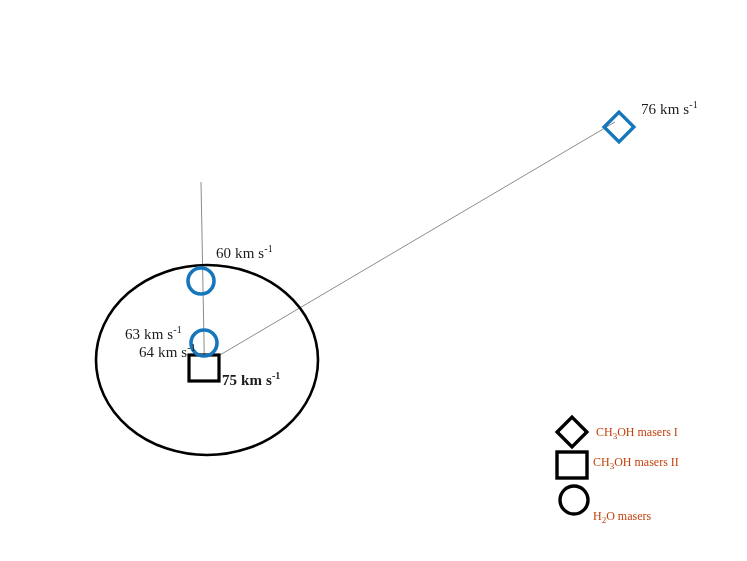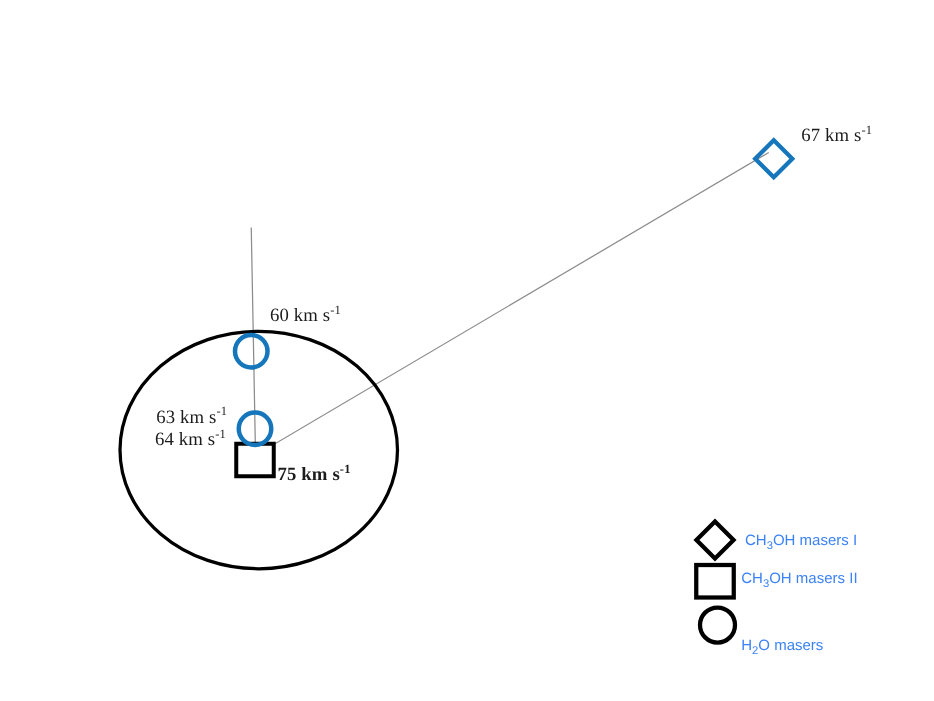--- a/index.html
+++ b/index.html
@@ -32,33 +32,33 @@
     white-space: nowrap;
     letter-spacing: 0.1px;
   }
   .vel-label sup {
     font-size: 10px;
     line-height: 0;
     vertical-align: super;
   }
   .legend-label {
     position: absolute;
-    font-family: Liberation Sans, sans-serif;
+    font-family: Liberation Serif, serif;
     font-size: 12px;
     line-height: 12px;
-    color: #3b82f6;
+    color: #c2410c;
     white-space: nowrap;
   }
   .legend-label sub {
     font-size: 9px;
     line-height: 0;
     vertical-align: sub;
   }
   .label-63 { left: 125px; top: 327px; text-align: right; }
-  .label-64 { left: 124px; top: 345px; }
+  .label-64 { left: 139px; top: 345px; }
   .label-70 { left: 216px; top: 246px; }
   .label-75 { left: 222px; top: 373px; font-weight: bold; }
   .label-67 { left: 641px; top: 102px; }
   .legend-text-1 { left: 596px; top: 426px; }
   .legend-text-2 { left: 593px; top: 456px; }
   .legend-text-3 { left: 593px; top: 494px; margin-top: 16px; }
 </style>
 </head>
 <body>
 
@@ -82,17 +82,17 @@
 
   <rect x="557" y="452" width="30" height="26" fill="#ffffff" stroke="#000000" stroke-width="3.4"></rect>
 
   <circle cx="574" cy="500" r="14" fill="none" stroke="#000000" stroke-width="3.4"></circle>
 </svg>
 
 <div class="vel-label label-63"><span>63 km s</span><sup>-1</sup></div>
 <div class="vel-label label-64"><span>64 km s</span><sup>-1</sup></div>
 <div class="vel-label label-70"><span>60 km s</span><sup>-1</sup></div>
 <div class="vel-label label-75"><span>75 km s</span><sup>-1</sup></div>
-<div class="vel-label label-67"><span>67 km s</span><sup>-1</sup></div>
+<div class="vel-label label-67"><span>76 km s</span><sup>-1</sup></div>
 
 <div class="legend-label legend-text-1"><span>CH</span><sub>3</sub><span>OH masers I</span></div>
 <div class="legend-label legend-text-2"><span>CH</span><sub>3</sub><span>OH masers II</span></div>
 <div class="legend-label legend-text-3"><span>H</span><sub>2</sub><span>O masers</span></div>
 
 </body></html>

